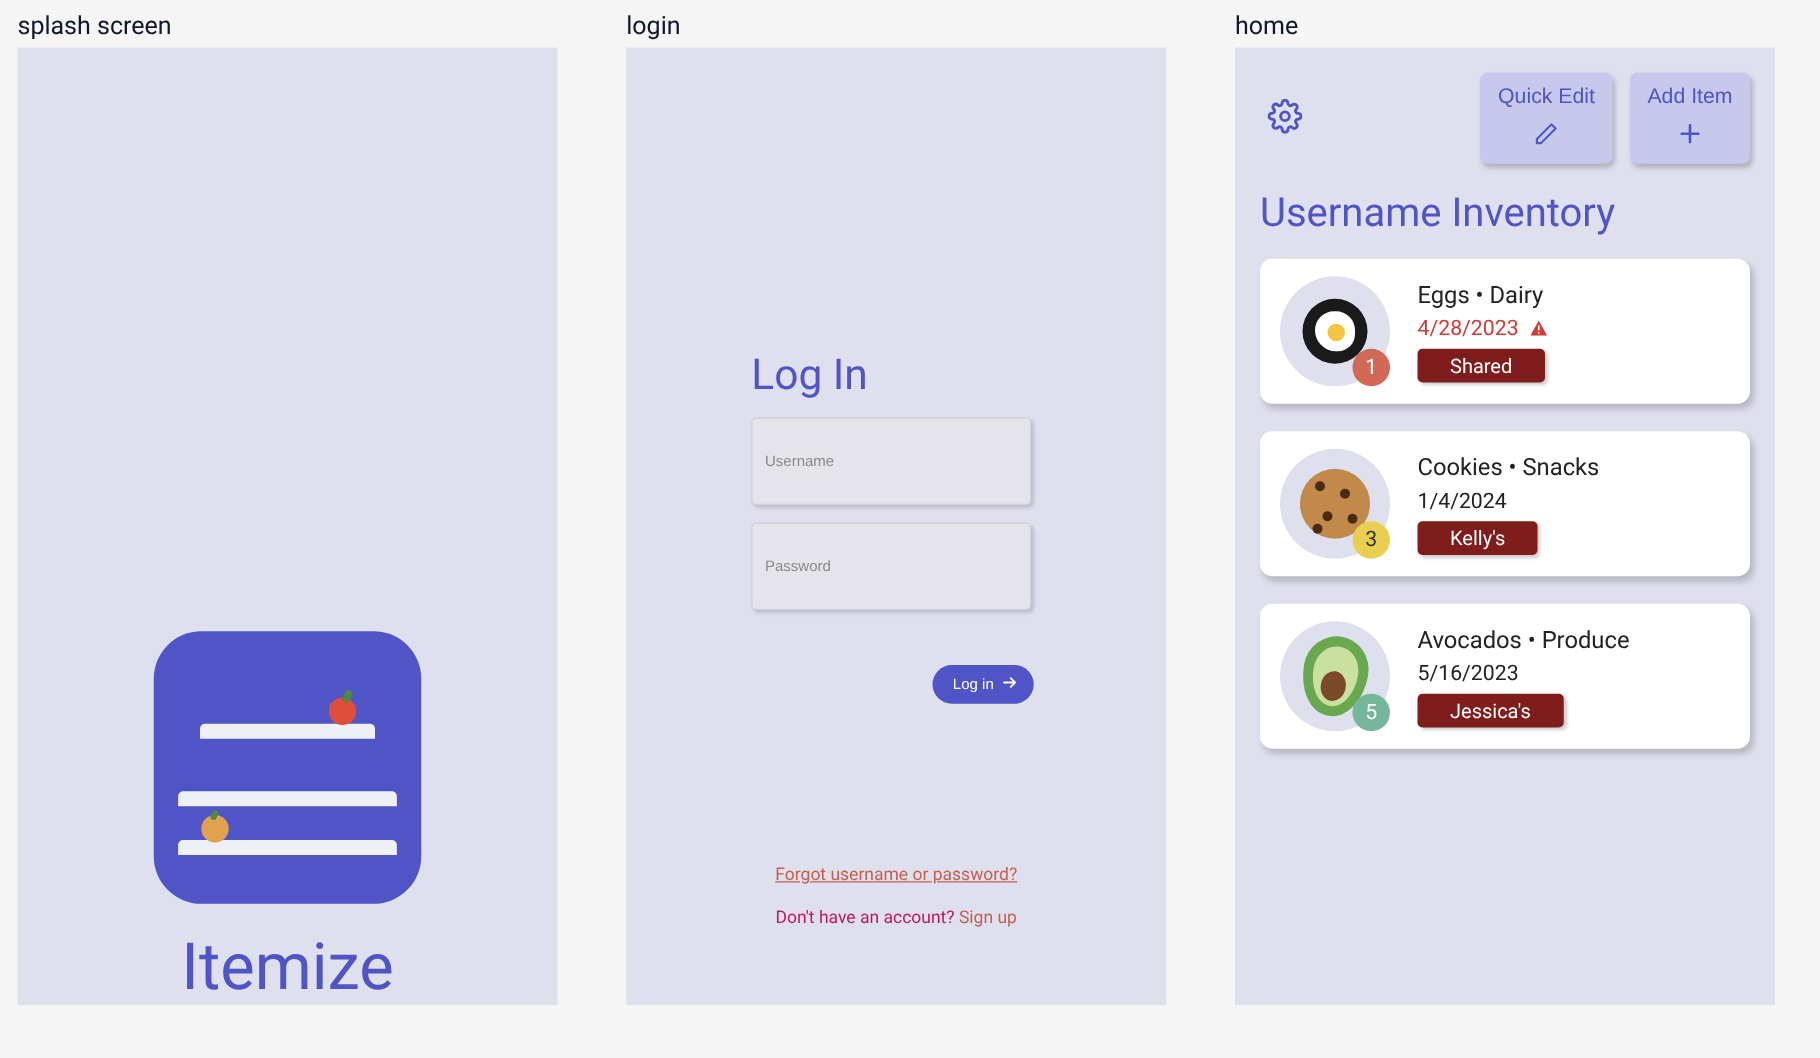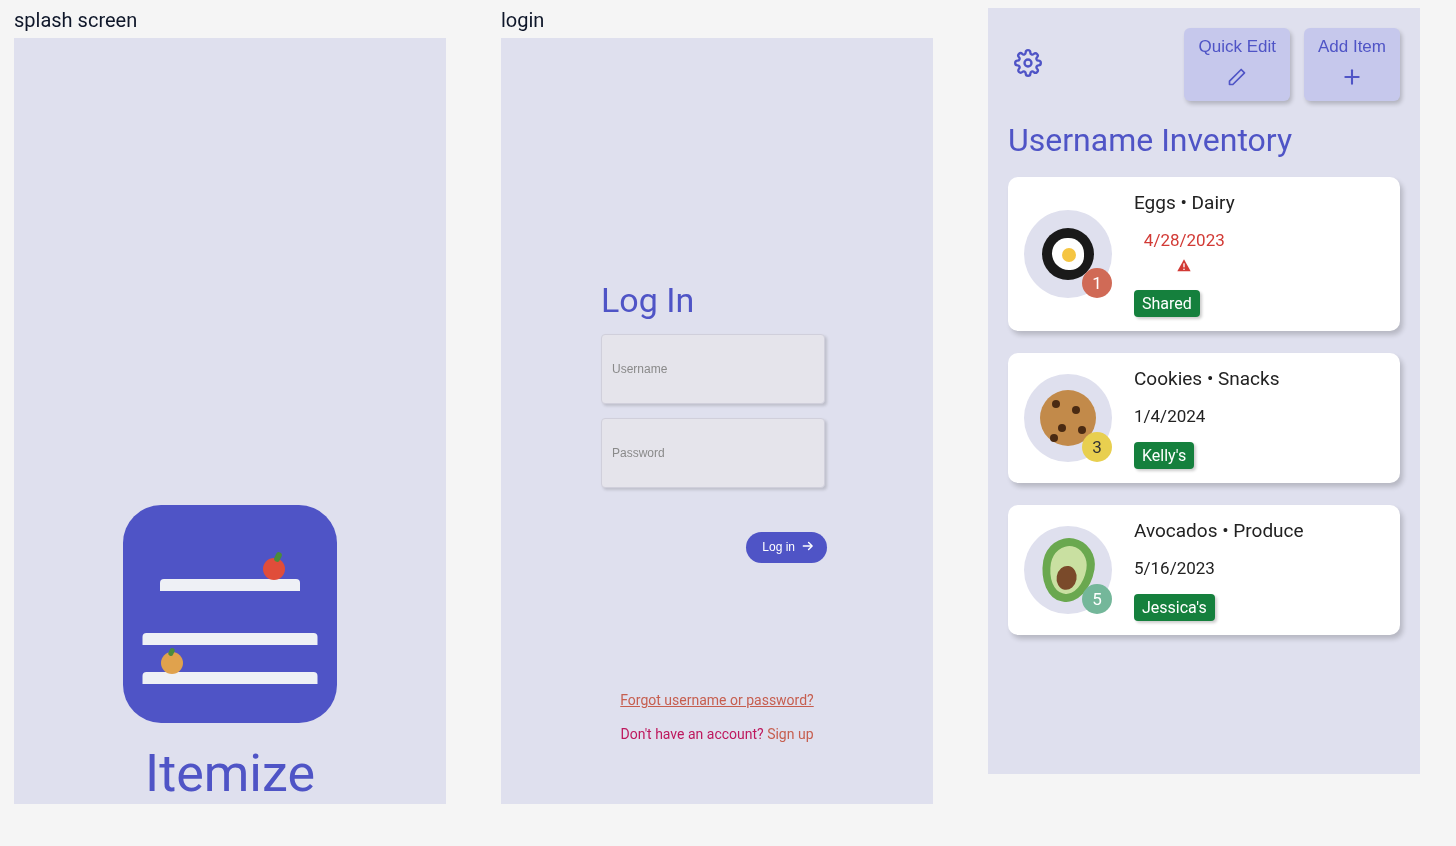--- a/index.html
+++ b/index.html
@@ -151,29 +151,29 @@
     box-shadow: 3px 4px 5px rgba(0,0,0,0.18);
   }
   .thumb-wrap { position:relative; width:88px; height:88px;}
   .thumb { width:88px; height:88px; border-radius:50%; background:#dfe0ee; display:flex; align-items:center; justify-content:center; overflow:hidden;}
   .badge {
     position:absolute; bottom:0; right:0;
     width:30px; height:30px; border-radius:50%;
     display:flex; align-items:center; justify-content:center;
     color:#fff; font-size:17px;
   }
-  .card-info { display:flex; flex-direction:column; gap:16px;}
+  .card-info { display:flex; flex-direction:column; gap:6px;}
   .card-title { font-size:19px; color:#222;}
   .card-date { font-size:17px; color:#222; display:flex; align-items:center; gap:8px;}
-  .card-date.expired { color:#d23a35;flex-direction:column; }
+  .card-date.expired { color:#d23a35; }
   .card-tag {
     display:inline-block;
-    background:#15803d;
+    background:#7f1d1d;
     color:#fff;
-    padding:4px 8px;
+    padding:4px 26px;
     border-radius:4px;
     font-size:16px;
     width:fit-content;
     box-shadow: 2px 2px 3px rgba(0,0,0,0.2);
   }
   .warn-icon { display:inline-flex; }
   .warn-icon svg { width:16px; height:16px; fill:#d23a35;}
 
   
   .egg { width:52px; height:52px; background:#1a1a1a; border-radius:50%; position:relative;}
@@ -218,20 +218,21 @@
       </span>
     </button>
     <div class="login-bottom">
       <a href="#" class="forgot">Forgot username or password?</a>
       <span class="noacct">Don't have an account? </span><a href="#" class="signup">Sign up</a>
     </div>
   </div>
 </div>
 
 <div class="screen-wrap">
+  <div class="screen-label">home</div>
   <div class="screen home">
     <div class="home-top">
       <button class="gear-btn">
         <span>
           <svg viewBox="0 0 24 24" fill="none" stroke="#4f54c6" stroke-width="2" stroke-linecap="round" stroke-linejoin="round">
               <circle cx="12" cy="12" r="3"></circle>
               <path d="M19.4 15a1.7 1.7 0 0 0 .34 1.87l.06.06a2 2 0 1 1-2.83 2.83l-.06-.06a1.7 1.7 0 0 0-1.87-.34 1.7 1.7 0 0 0-1 1.56V21a2 2 0 1 1-4 0v-.09a1.7 1.7 0 0 0-1-1.56 1.7 1.7 0 0 0-1.87.34l-.06.06a2 2 0 1 1-2.83-2.83l.06-.06a1.7 1.7 0 0 0 .34-1.87 1.7 1.7 0 0 0-1.56-1H3a2 2 0 1 1 0-4h.09a1.7 1.7 0 0 0 1.56-1 1.7 1.7 0 0 0-.34-1.87l-.06-.06a2 2 0 1 1 2.83-2.83l.06.06a1.7 1.7 0 0 0 1.87.34H9a1.7 1.7 0 0 0 1-1.56V3a2 2 0 1 1 4 0v.09a1.7 1.7 0 0 0 1 1.56 1.7 1.7 0 0 0 1.87-.34l.06-.06a2 2 0 1 1 2.83 2.83l-.06.06a1.7 1.7 0 0 0-.34 1.87V9a1.7 1.7 0 0 0 1.56 1H21a2 2 0 1 1 0 4h-.09a1.7 1.7 0 0 0-1.56 1z"></path>
             </svg>
         </span>
       </button>

